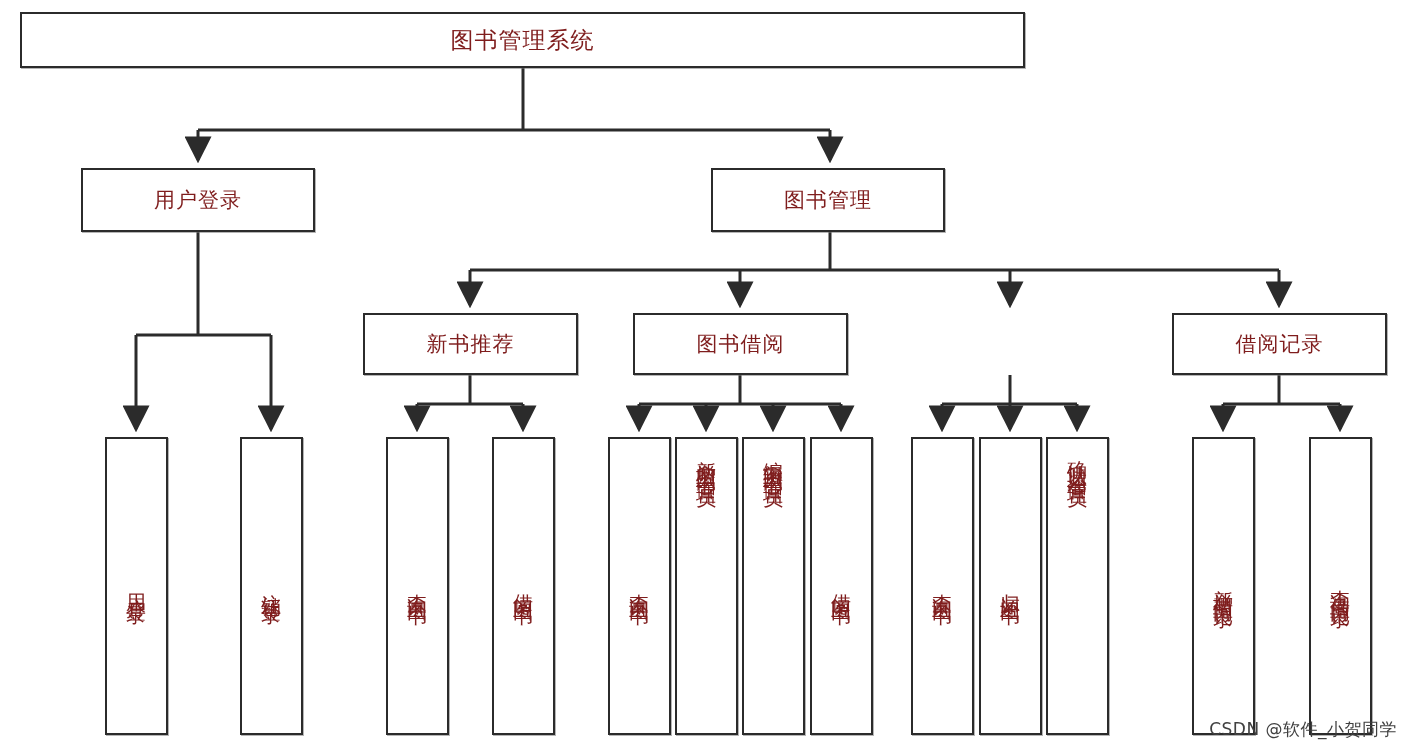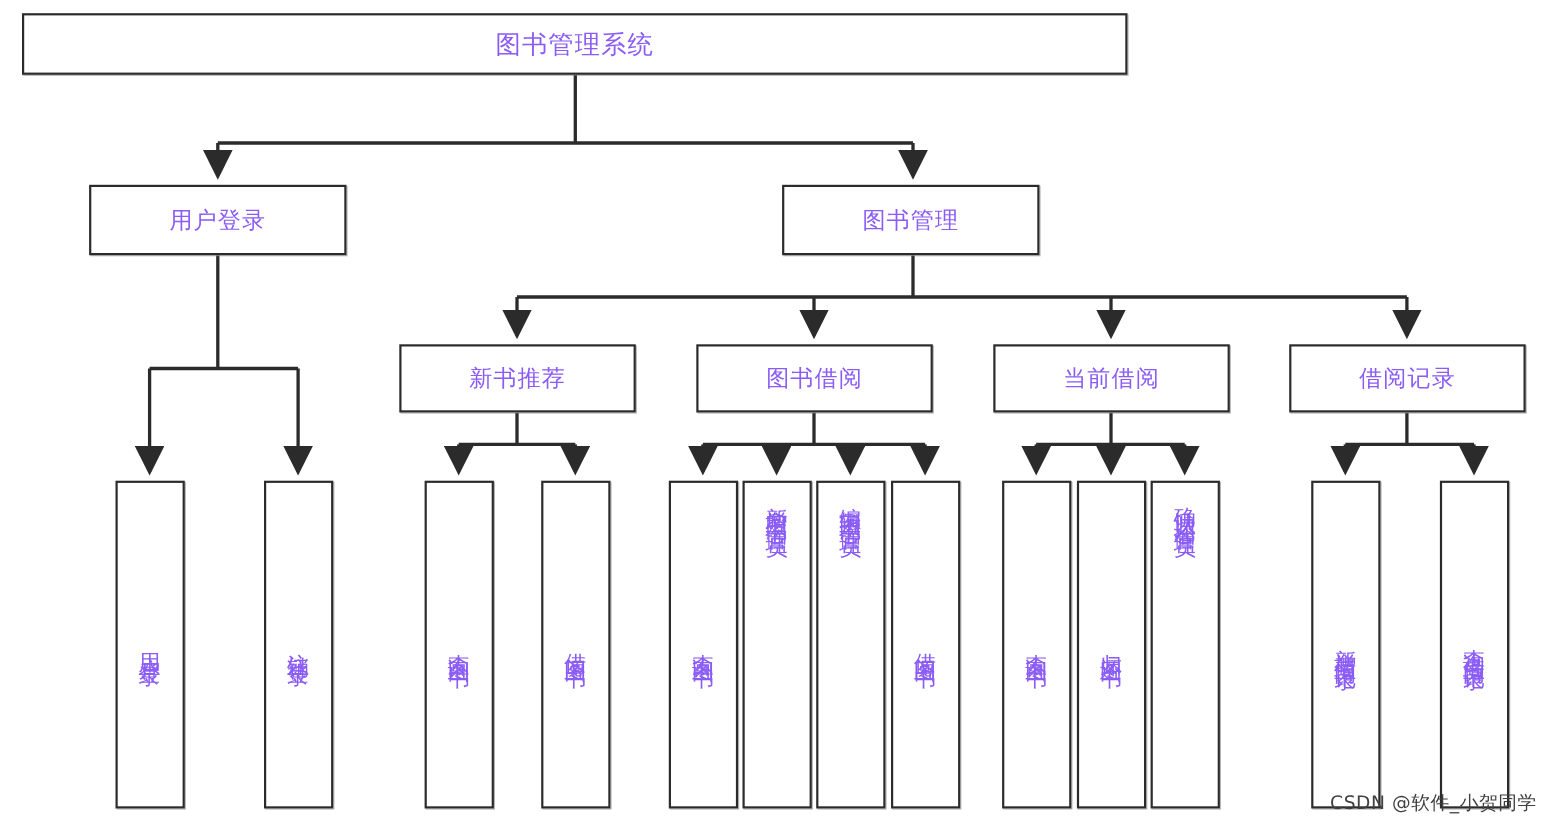--- a/index.html
+++ b/index.html
@@ -27,21 +27,21 @@
     pointer-events: none;
   }
   .node {
     position: absolute;
     box-sizing: border-box;
     border: 2.5px solid #2b2b2b;
     background: #ffffff;
     display: flex;
     align-items: center;
     justify-content: center;
-    color: #8b5cf6;
+    color: #7f1d1d;
     box-shadow: 1px 1px 0 rgba(120,120,120,0.55);
   }
   .node.root {
     font-size: 23px;
     letter-spacing: 1px;
   }
   .node.lvl2 {
     font-size: 21px;
     letter-spacing: 1px;
   }
@@ -145,23 +145,20 @@
   <div class="node lvl2" style="left:711px; top:168px; width:234px; height:64px;text-align:right;">
     <span>图书管理</span>
   </div>
 
   <div class="node lvl3" style="left:363px; top:313px; width:215px; height:62px;">
     <span>新书推荐</span>
   </div>
   <div class="node lvl3" style="left:633px; top:313px; width:215px; height:62px;">
     <span>图书借阅</span>
   </div>
-  <div class="node lvl3" style="left:903px; top:313px; width:215px; height:62px;">
-    <span>当前借阅</span>
-  </div>
   <div class="node lvl3" style="left:1172px; top:313px; width:215px; height:62px;">
     <span>借阅记录</span>
   </div>
 
   <div class="node leaf center" style="left:105px; top:437px; width:63px; height:298px;">
     <span class="vtext">用户登录</span>
   </div>
   <div class="node leaf center" style="left:240px; top:437px; width:63px; height:298px;">
     <span class="vtext">注销登录</span>
   </div>

